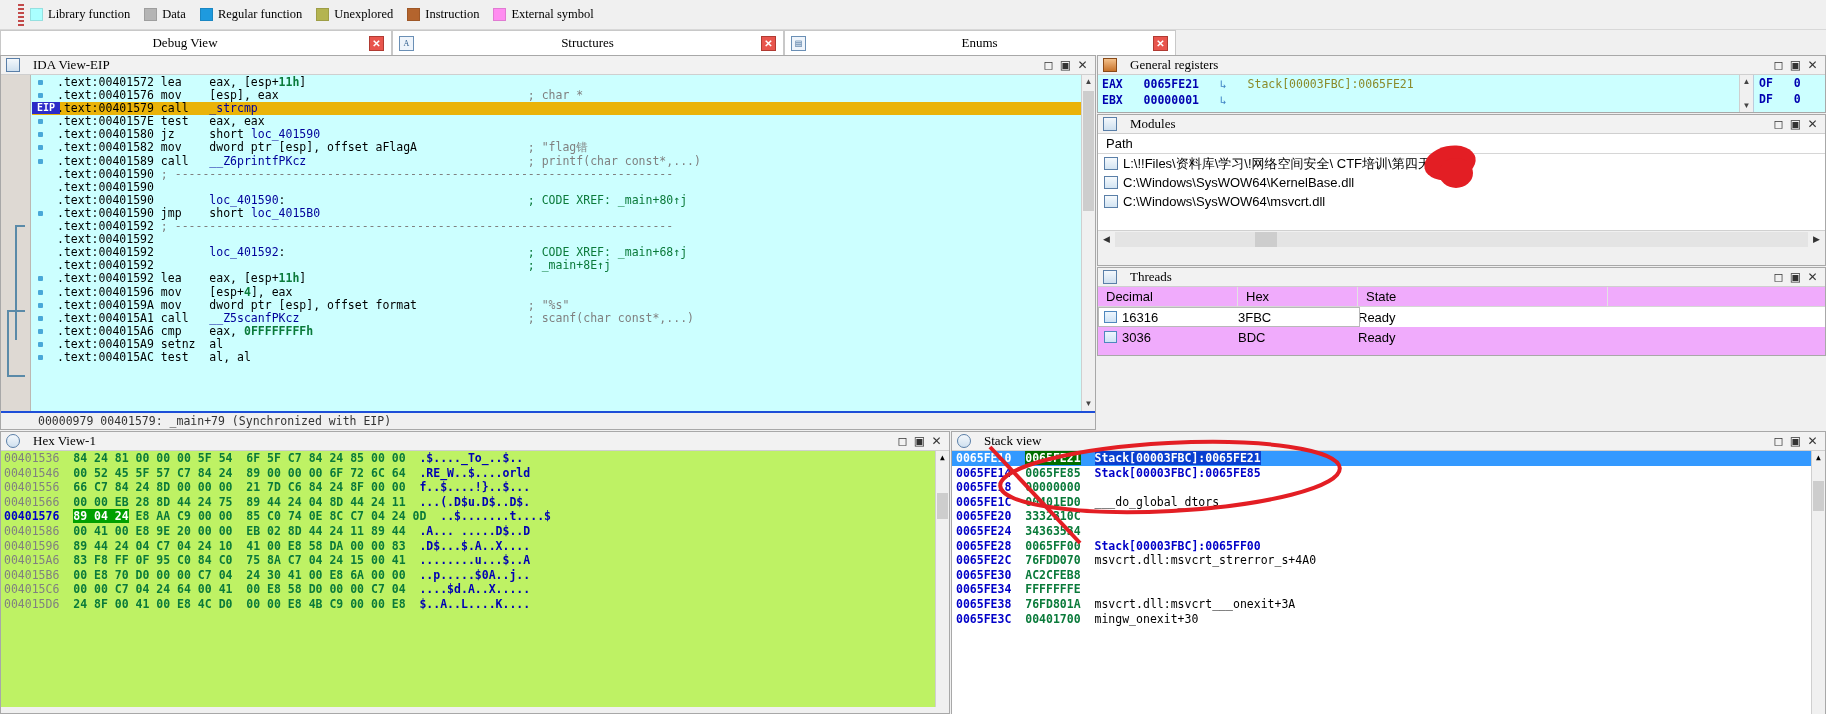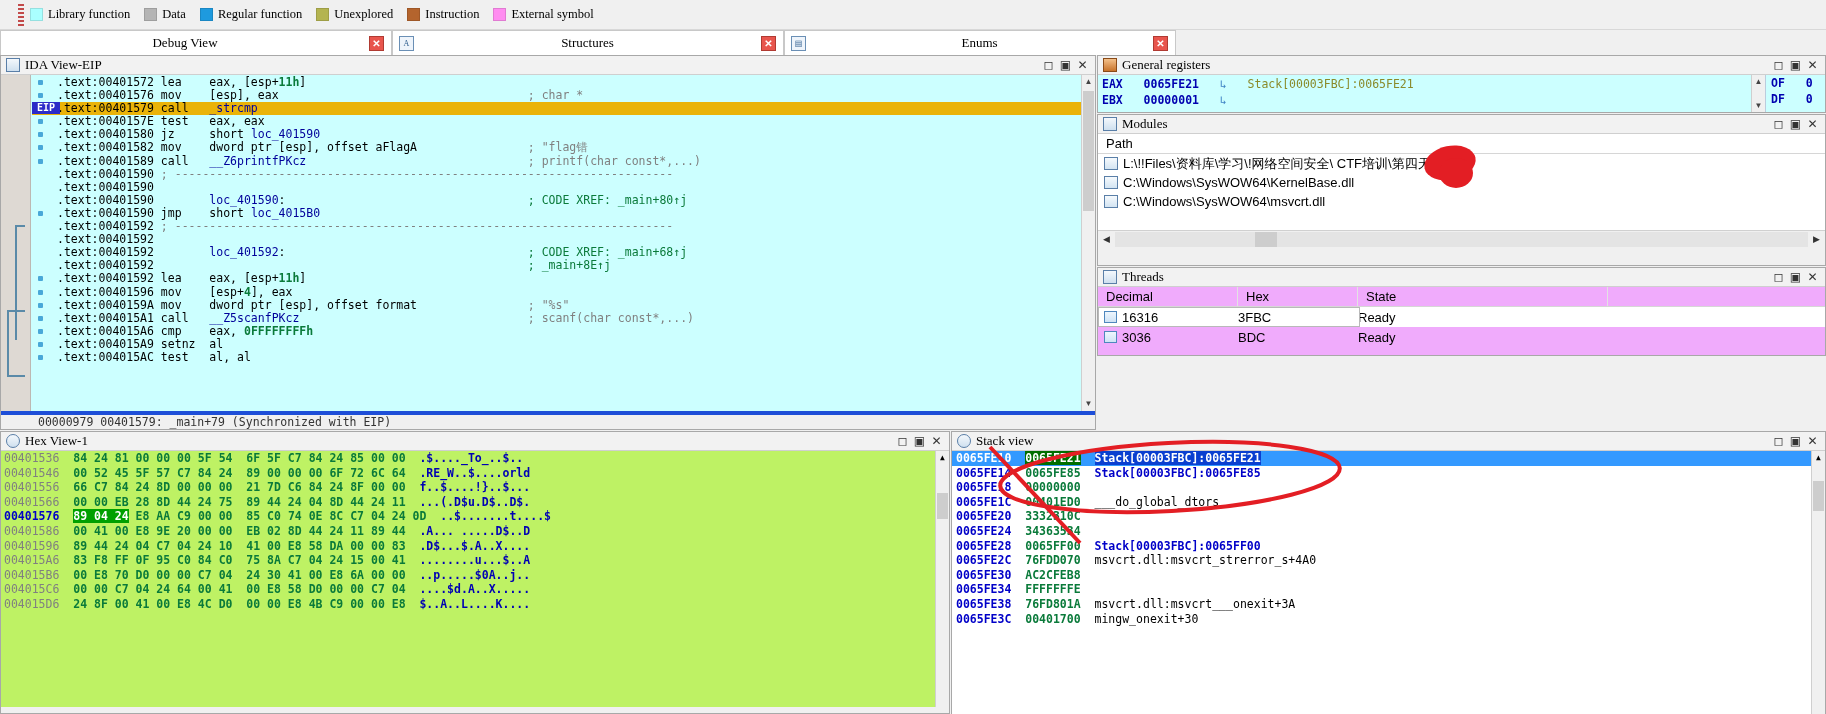--- a/index.html
+++ b/index.html
@@ -55,21 +55,21 @@
   .tab-t2 { width: 392px; }
   .tab-t3 { width: 392px; }
 
   
   .panel { position: absolute; background: #f0f0f0; border: 1px solid #a8a8a8; }
   .panel-title {
     height: 19px; background: #f2f2f2; border-bottom: 1px solid #cfcfcf;
     display: flex; align-items: center; padding-left: 5px;
     font-family: "Liberation Serif", serif; font-size: 13px; color: #000;
   }
-  .panel-title .ptxt { margin-left: 5px; }
+  .panel-title .ptxt { margin-left: 13px; }
   .panel-btns { margin-left: auto; display: flex; align-items: center; padding-right: 4px; }
   .panel-btns span { width: 17px; text-align: center; color: #333; font-size: 12px; cursor: default; }
   .ico {
     width: 14px; height: 14px; flex: 0 0 auto;
     border: 1px solid #5a7fa8; background: linear-gradient(#f4f8fc,#cfe0ef);
     display: inline-block;
   }
 
   
   #ida-view { left: 0; top: 55px; width: 1096px; height: 375px; background: #fff; }
@@ -97,21 +97,21 @@
   }
   .c-addr { color: #000; }
   .c-mn   { color: #000; }
   .c-op   { color: #000; }
   .c-num  { color: #0a7a3a; font-weight: bold; }
   .c-loc  { color: #00009a; }
   .c-cmt  { color: #808080; }
   .c-xref { color: #0a7a3a; }
   .c-dash { color: #808080; }
   .ida-status {
-    height: 18px; background: #f0f0f0; border-top: 4px solid #1d4ed8;
+    height: 18px; background: #f0f0f0; border-top: 2px solid #1d4ed8;
     font-family: "DejaVu Sans Mono", monospace; font-size: 11.5px;
     display: flex; align-items: center; padding-left: 37px; color: #333;
   }
   .vscroll {
     position: absolute; right: 0; top: 0; width: 14px; bottom: 0;
     background: #f0f0f0; border-left: 1px solid #cfcfcf;
   }
   .vscroll .arrow { height: 14px; text-align: center; font-size: 8px; line-height: 14px; color: #444; background:#f0f0f0; }
   .vscroll .arrow.bot { position: absolute; bottom: 0; left: 0; right: 0; }
   .vscroll .thumb { position: absolute; left: 1px; right: 1px; background: #cdcdcd; }
@@ -120,21 +120,21 @@
   #regs { left: 1097px; top: 55px; width: 729px; height: 58px; }
   .reg-body { background: #ccffff; height: 37px; position: relative; display: flex; }
   .reg-col { flex: 1 1 auto; padding: 1px 0 0 4px;
     font-family: "DejaVu Sans Mono", monospace; font-size: 11.5px; line-height: 16px; }
   .reg-row { white-space: nowrap; }
   .reg-name { color: #0000b0; font-weight: bold; }
   .reg-val  { color: #0000b0; font-weight: bold; }
   .reg-arrow{ color: #3d82c4; }
   .reg-tgt  { color: #8a8a2a; }
   .flags-col {
-    width: 60px; flex: 0 0 auto; border-left: 1px solid #bcd; padding-left: 5px;
+    width: 72px; flex: 0 0 auto; border-left: 1px solid #bcd; padding-left: 5px;
     font-family: "DejaVu Sans Mono", monospace; font-size: 11.5px; line-height: 16px;
     color: #0000b0; font-weight: bold; background: #ccffff;
   }
   .reg-scroll { width: 14px; flex: 0 0 auto; background: #f0f0f0; border-left: 1px solid #cfcfcf;
      display: flex; flex-direction: column; justify-content: space-between; }
   .reg-scroll div { height: 13px; text-align: center; font-size: 8px; line-height: 13px; color: #444; }
 
   
   #modules { left: 1097px; top: 114px; width: 729px; height: 152px; }
   .mod-body { background: #fff; height: 113px; position: relative; overflow: hidden; }

